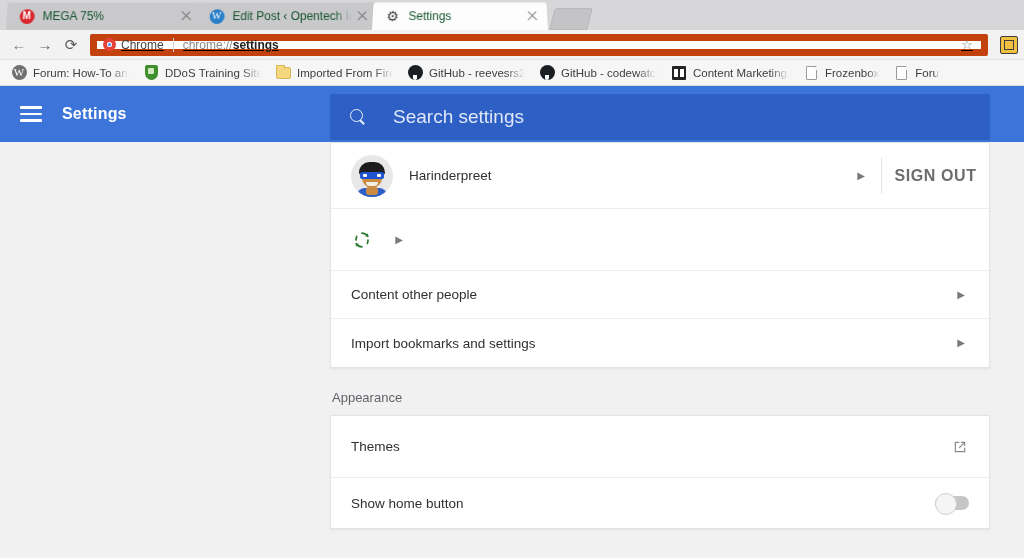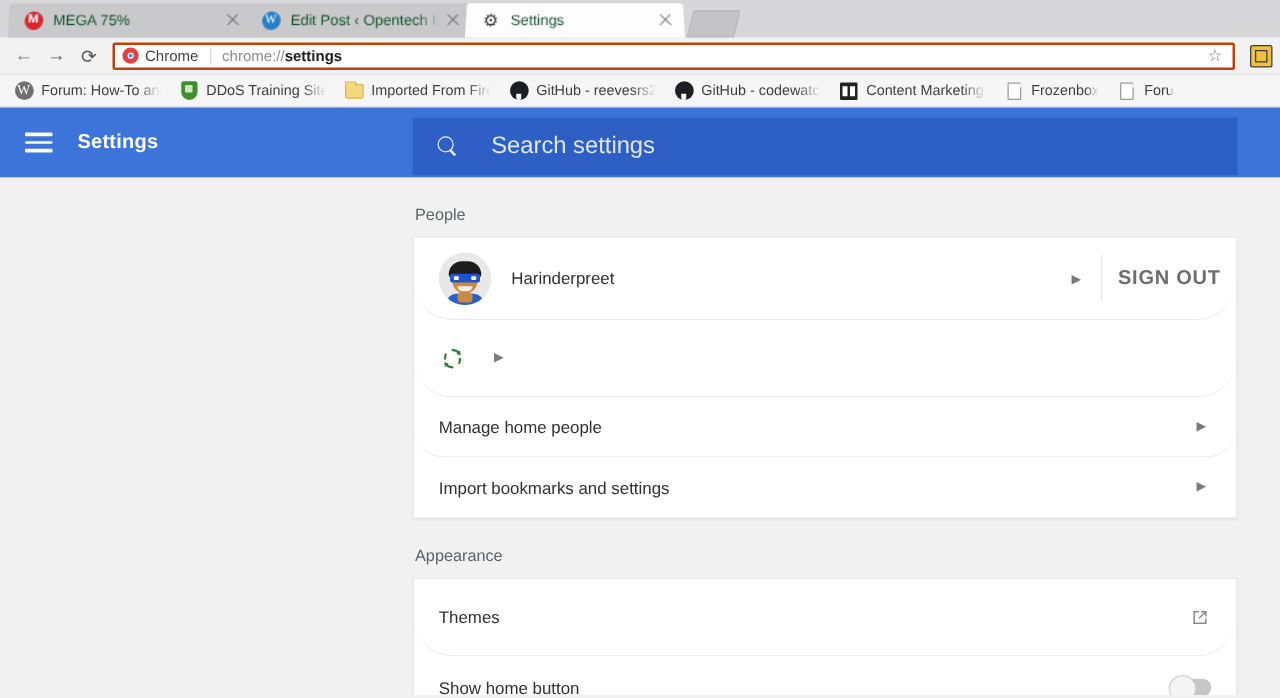--- a/index.html
+++ b/index.html
@@ -112,26 +112,27 @@
     font-size: 15px;
     color: #7b7b7b;
     flex: 0 0 26px;
   }
   .navbtn.enabled { color: #5a5a5a; }
   .omnibox {
     flex: 1 1 auto;
     height: 22px;
     margin: 0 6px;
     background: #ffffff;
-    border: 2px solid #c2410c;
+    border: 7px solid #c2410c;
     border-radius: 2px;
     display: flex;
     align-items: center;
     padding: 0 4px 0 6px;
     min-width: 0;
+    text-decoration: underline;
   }
   .omni-chrome-icon {
     width: 13px; height: 13px; border-radius: 50%;
     background: #e8413a;
     position: relative;
     flex: 0 0 13px;
     margin-right: 5px;
     overflow: hidden;
   }
   .omni-chrome-icon::before {
@@ -385,21 +386,20 @@
     border: 1px solid #e4e4e4;
     box-shadow: 0 1px 2px rgba(0,0,0,.06);
   }
   .row {
     display: flex;
     align-items: center;
     min-height: 48px;
     padding: 0 20px;
     border-bottom: 1px solid #ececec;
     position: relative;
-    border-radius: 31px;
   }
   .row:last-child { border-bottom: none; gap: 25px; }
   .row-title {
     font-size: 13.5px;
     color: #303030;
   }
   .row-sub {
     font-size: 12.5px;
     color: #757575;
     margin-top: 3px;
@@ -641,21 +641,20 @@
 
   <div class="searchbox">
     <span class="search-icon"></span>
     <span class="search-placeholder">Search settings</span>
   </div>
 </div>
 
 <div class="settings-body">
   <div class="content-col">
 
-    <div class="section-label">People</div>
     <div class="card">
 
       <div class="row account-row">
         <div class="account-left">
           <div class="avatar">
             <span class="av-body"></span>
             <span class="av-neck"></span>
             <span class="av-face"></span>
             <span class="av-hair"></span>
             <span class="av-mask">
@@ -682,21 +681,21 @@
             <path d="M5.4 19.4l-.2-3.6 3.6.2z" fill="#2e7d32"></path>
             <path d="M6.2 8.2a7.5 7.5 0 0 0-.7 3.8" fill="none" stroke="#2e7d32" stroke-width="1.9" stroke-linecap="round"></path>
             <path d="M17.8 15.8a7.5 7.5 0 0 0 .7-3.8" fill="none" stroke="#2e7d32" stroke-width="1.9" stroke-linecap="round"></path>
           </svg>
         </span>
         <div class="arrow">▶</div>
       </div>
 
       <div class="row">
         <div class="row-main">
-          <div class="row-title">Manage home people</div>
+          <div class="row-title">Content other people</div>
         </div>
         <div class="arrow">▶</div>
       </div>
 
       <div class="row">
         <div class="row-main">
           <div class="row-title">Import bookmarks and settings</div>
         </div>
         <div class="arrow">▶</div>
       </div>

